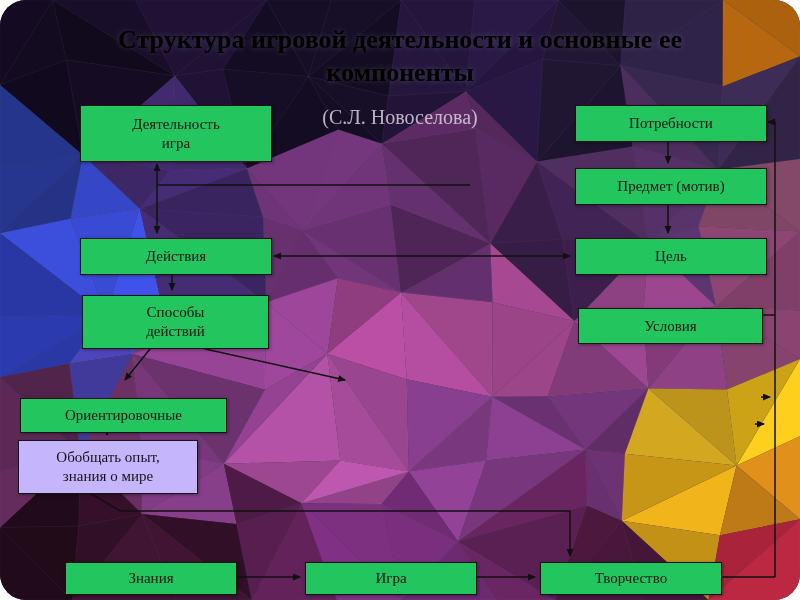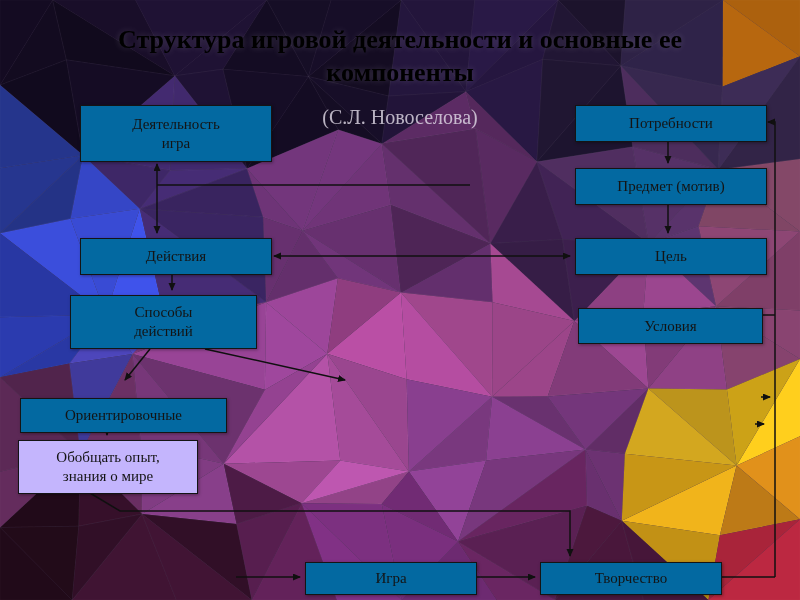--- a/index.html
+++ b/index.html
@@ -1,25 +1,25 @@
 <!DOCTYPE html>
 <html><head>
 <meta charset="utf-8">
 <style>
   html,body{margin:0;padding:0;}
   body{width:800px;height:600px;overflow:hidden;font-family:"Liberation Serif","DejaVu Serif",serif;}
-  .stage{position:relative;width:800px;height:600px;background:#241535;overflow:hidden;}
+  .stage{position:relative;width:800px;height:600px;background:#241535;overflow:hidden;border-radius:26px;}
   #bg{position:absolute;left:0;top:0;z-index:0;}
   #connectors{position:absolute;left:0;top:0;z-index:2;pointer-events:none;}
   .title{position:absolute;top:24px;left:0;width:100%;text-align:center;z-index:3;
          color:#000;font-weight:bold;font-size:26px;line-height:1.25;
          text-shadow:0 0 7px rgba(255,255,255,0.18);}
   .subtitle{position:absolute;top:106px;left:0;width:100%;text-align:center;z-index:1;
          color:rgba(226,220,232,0.8);font-size:20px;}
-  .nbox{position:absolute;z-index:3;background:#0369a1;border:1.6px solid #141414;
+  .nbox{position:absolute;z-index:3;background:#22c55e;border:1.6px solid #141414;
         display:flex;align-items:center;justify-content:center;text-align:center;
         font-size:15px;color:#141414;white-space:pre-line;line-height:1.25;
         box-shadow:1px 1px 3px rgba(0,0,0,0.35);}
 </style>
 </head>
 <body>
 
 <div class="stage">
 
   <svg id="bg" width="800" height="600" viewBox="0 0 800 600">
@@ -222,22 +222,23 @@
       <line x1="476" y1="577" x2="535" y2="577" marker-end="url(#mE)"></line>
     </g>
   </svg>
 
   <div class="nbox" style="left:80px;top:105px;width:190px;height:55px">Деятельность
 игра</div>
   <div class="nbox" style="left:575px;top:105px;width:190px;height:35px">Потребности</div>
   <div class="nbox" style="left:80px;top:238px;width:190px;height:35px">Действия</div>
   <div class="nbox" style="left:575px;top:168px;width:190px;height:35px">Предмет (мотив)</div>
   <div class="nbox" style="left:575px;top:238px;width:190px;height:35px">Цель</div>
-  <div class="nbox" style="left:70px;top:295px;width:185px;height:52px">Способы
+  <div class="nbox" style="left:82px;top:295px;width:185px;height:52px">Способы
 действий</div>
   <div class="nbox" style="left:578px;top:308px;width:183px;height:34px">Условия</div>
   <div class="nbox" style="left:20px;top:398px;width:205px;height:33px">Ориентировочные</div>
   <div class="nbox" style="left:18px;top:440px;width:178px;height:52px;background:#c4b5fd">Обобщать опыт,
 знания о мире</div>
+  <div class="nbox" style="left:65px;top:562px;width:170px;height:31px">Знания</div>
   <div class="nbox" style="left:305px;top:562px;width:170px;height:31px">Игра</div>
   <div class="nbox" style="left:540px;top:562px;width:180px;height:31px">Творчество</div>
 
 </div>
 
 </body></html>

